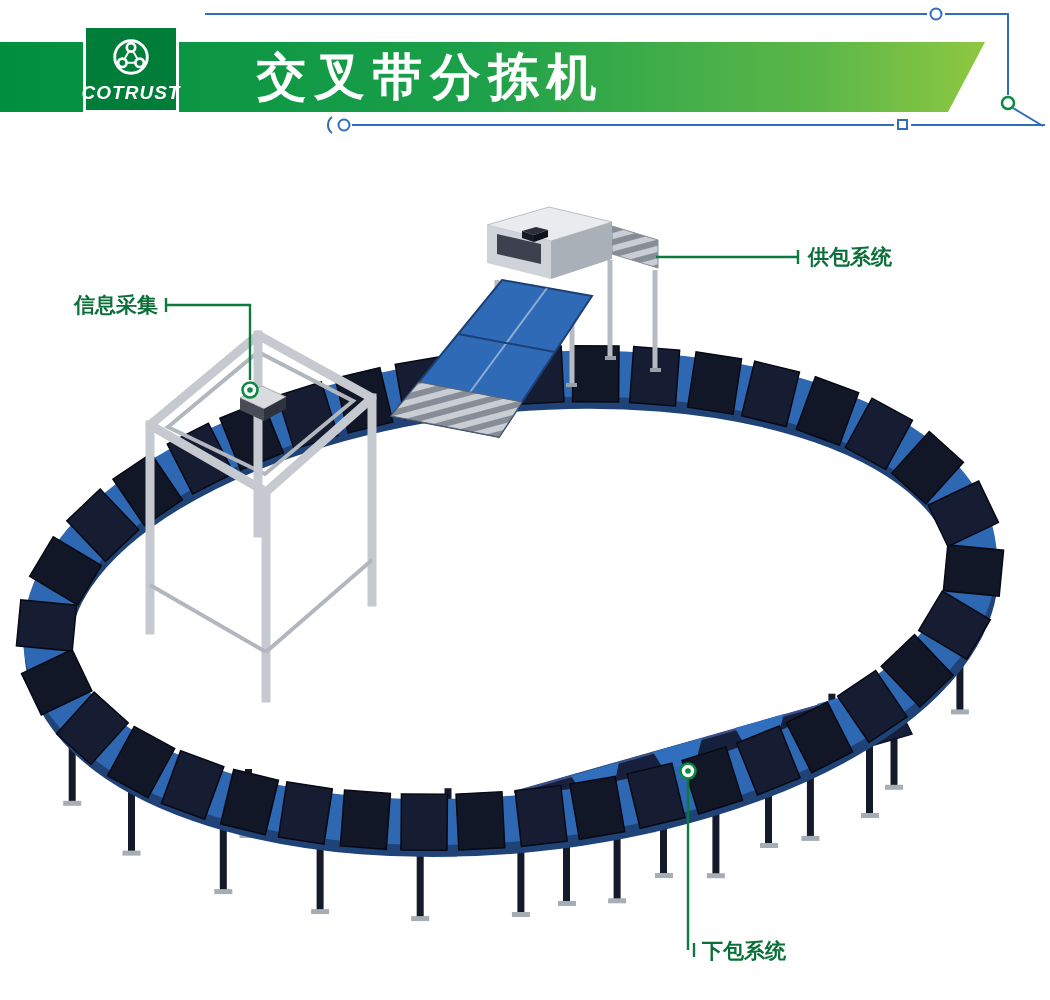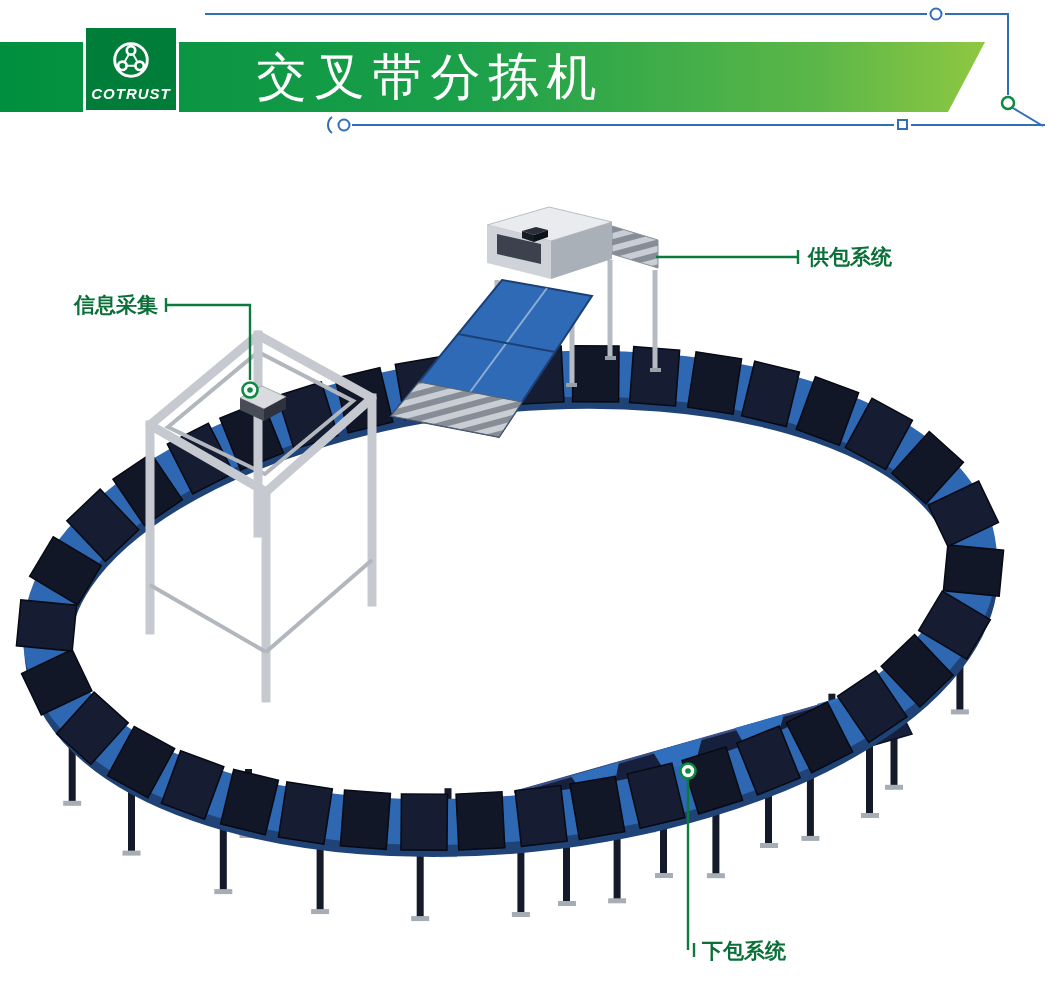--- a/index.html
+++ b/index.html
@@ -8,26 +8,26 @@
   
   .deco{position:absolute;left:0;top:0;z-index:1;}
   .bl{stroke:#2e6fb7;stroke-width:2;fill:none;}
   .node-blue{fill:#fff;stroke:#2e6fb7;stroke-width:2;}
   .node-green{fill:#fff;stroke:#0c8a43;stroke-width:2.5;}
   .sq-blue{fill:#fff;stroke:#2e6fb7;stroke-width:2;}
   .banner{position:absolute;left:0;top:42px;width:1050px;height:70px;z-index:2;
           background:linear-gradient(90deg,#008f3e 0%,#1ca04a 45%,#5cb748 78%,#a2ce3e 100%);
           clip-path:polygon(0 0,985px 0,948px 100%,0 100%);}
   .title{position:absolute;left:0;top:48px;width:861px;text-align:center;z-index:3;
-         color:#ffffff;font-size:50px;font-weight:400;letter-spacing:8px;line-height:58px;}
+         color:#ffffff;font-size:50px;font-weight:700;letter-spacing:8px;line-height:58px;}
   .logo{position:absolute;left:83px;top:25px;width:96px;height:88px;z-index:4;
         background:#007d39;border:3px solid #ffffff;box-sizing:border-box;
         display:flex;flex-direction:column;align-items:center;justify-content:center;}
   .emblem{width:46px;height:46px;}
-  .brand{color:#fff;font-weight:bold;font-style:italic;font-size:15px;letter-spacing:1px;margin-top:2px;}
+  .brand{color:#fff;font-weight:bold;font-style:italic;font-size:19px;letter-spacing:1px;margin-top:2px;}
   
   .scene{position:absolute;left:0;top:130px;z-index:1;}
   .grayleg{stroke:#b6bac1;stroke-width:5;fill:none;}
   .gantry{stroke:#c6cad0;stroke-width:9;fill:none;stroke-linejoin:round;stroke-linecap:square;}
   .gantry-thin{stroke:#b2b7be;stroke-width:4;fill:none;}
   .callout{stroke:#0c7a3c;stroke-width:2.4;fill:none;}
   .callout-text{fill:#0a6f38;font-weight:bold;font-size:21px;}
   .dot-outer{fill:#ffffff;stroke:#0c8a43;stroke-width:2.6;}
   .dot-inner{fill:#0c8a43;}
 </style>

